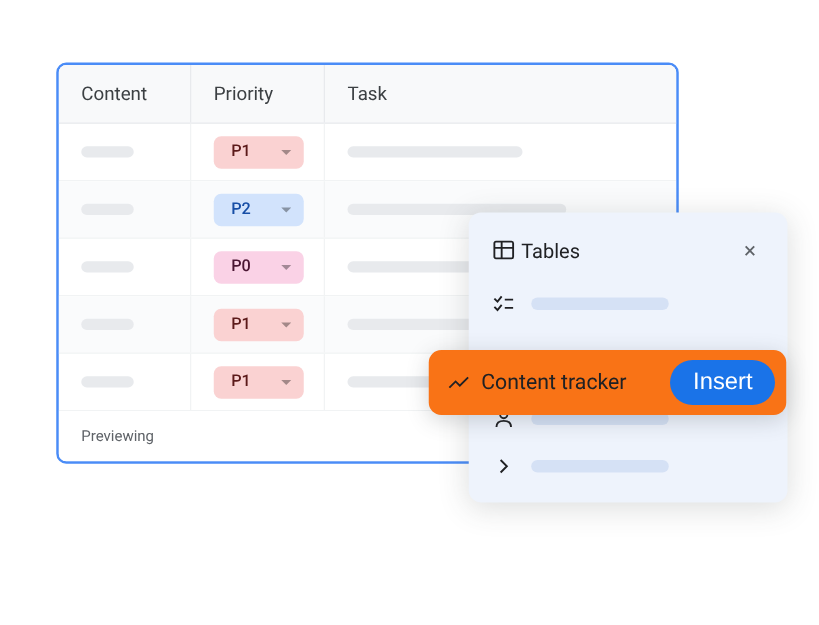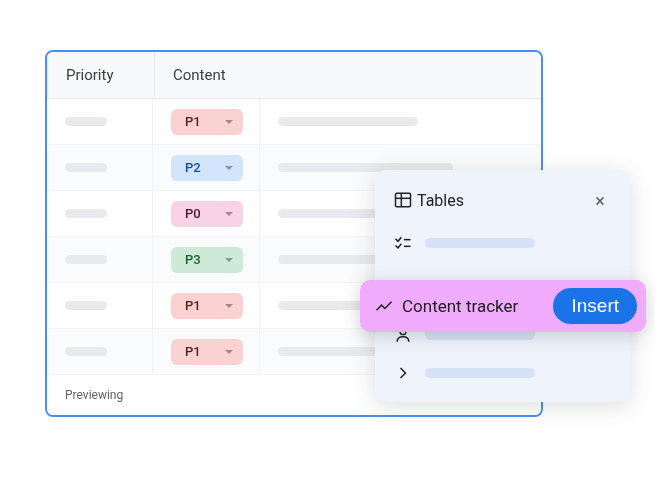--- a/index.html
+++ b/index.html
@@ -126,24 +126,24 @@
     .icon {
       width: 20px; height: 20px;
       flex: 0 0 20px;
       display: flex; align-items: center; justify-content: center;
     }
     .icon svg { width: 20px; height: 20px; stroke: #202124; fill: none; stroke-width: 1.8; }
     
     .hover-row {
       position: absolute;
       top: 280px;
-      left: 360px;
+      left: 343px;
       width: 286px;
       height: 52px;
-      background: #f0abfc;
+      background: #f97316;
       border-radius: 10px;
       display: flex;
       align-items: center;
       padding: 0 9px 0 14px;
       gap: 8px;
       box-shadow: 0 4px 18px rgba(60,64,67,0.22);
     }
     .hover-row .label {
       flex: 1;
       font-size: 17px;
@@ -159,22 +159,23 @@
       height: 36px;
       padding: 0 18px;
       cursor: pointer;
     }
   </style>
 </head>
 <body>
 
 <div class="table-container">
   <div class="table-header">
+    <div class="th col-content">Content</div>
     <div class="th col-priority">Priority</div>
-    <div class="th col-content">Content</div>
+    <div class="th col-task">Task</div>
   </div>
   <div class="table-body" id="tbody">
       <div class="tr">
         <div class="td col-content">
           <div class="skeleton skeleton-content"></div>
         </div>
         <div class="td col-priority">
           <span class="priority-chip chip-p1">
             <span>P1</span>
             <span class="caret"></span>
@@ -203,34 +204,20 @@
           <div class="skeleton skeleton-content"></div>
         </div>
         <div class="td col-priority">
           <span class="priority-chip chip-p0">
             <span>P0</span>
             <span class="caret"></span>
           </span>
         </div>
         <div class="td col-task">
           <div class="skeleton skeleton-task-a"></div>
-        </div>
-      </div>
-      <div class="tr">
-        <div class="td col-content">
-          <div class="skeleton skeleton-content"></div>
-        </div>
-        <div class="td col-priority">
-          <span class="priority-chip chip-p3">
-            <span>P3</span>
-            <span class="caret"></span>
-          </span>
-        </div>
-        <div class="td col-task">
-          <div class="skeleton skeleton-task-b"></div>
         </div>
       </div>
       <div class="tr">
         <div class="td col-content">
           <div class="skeleton skeleton-content"></div>
         </div>
         <div class="td col-priority">
           <span class="priority-chip chip-p1">
             <span>P1</span>
             <span class="caret"></span>

